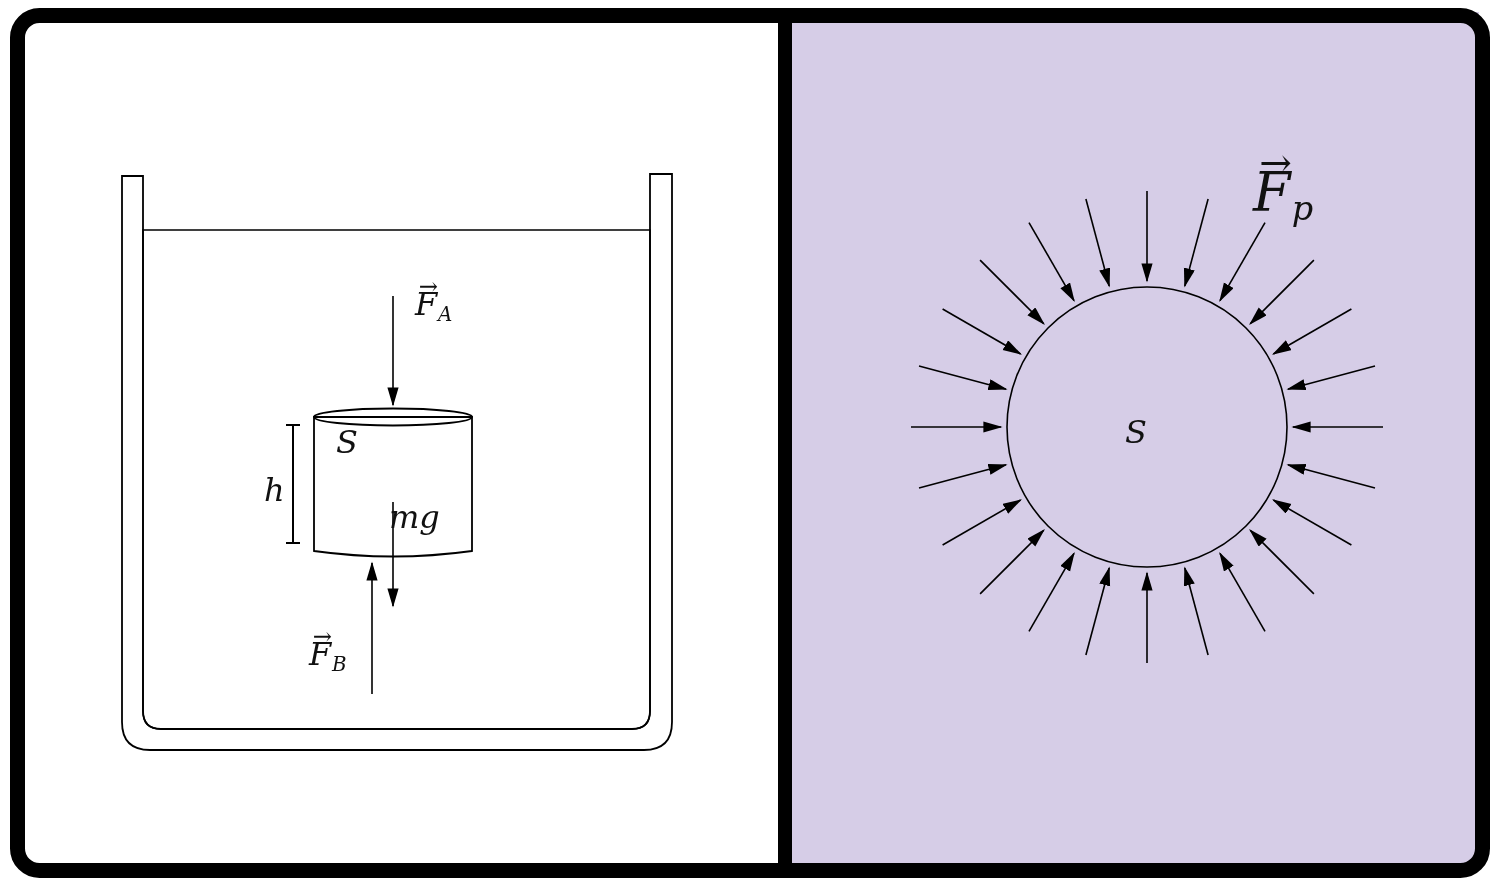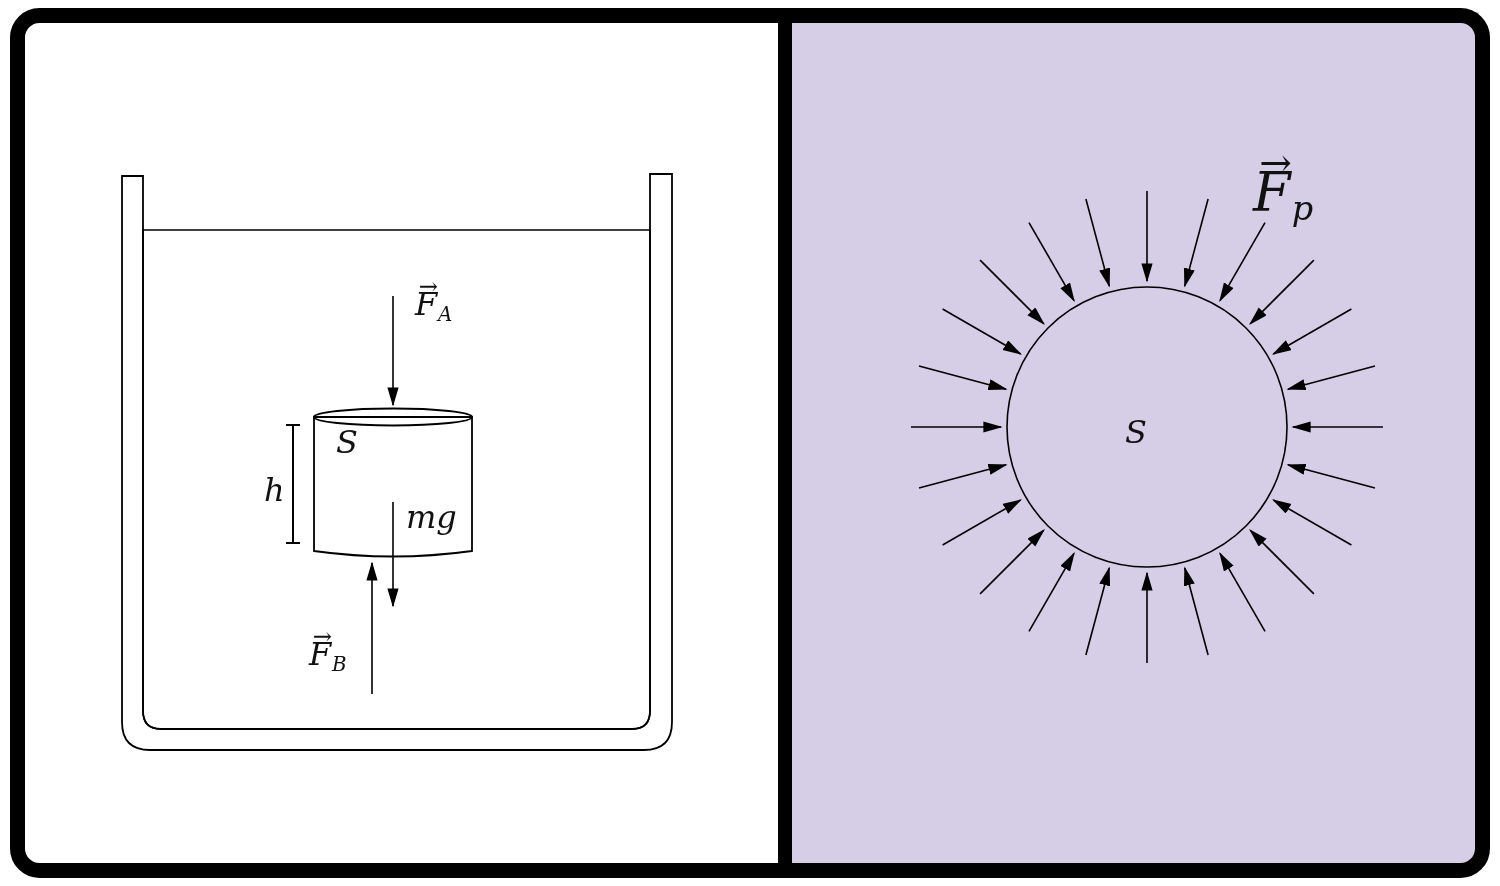--- a/index.html
+++ b/index.html
@@ -102,21 +102,21 @@
   </svg>
 
   <span class="math fs32" style="left:415px;top:288px;">
     <span class="vec"><span class="vec-mark">→</span><span>F</span></span><span class="sub">A</span>
   </span>
 
   <span class="math fs32" style="left:336px;top:426px;">S</span>
 
   <span class="math fs32" style="left:264px;top:474px;">h</span>
 
-  <span class="math fs32" style="left:406px;top:501px;">mg</span>
+  <span class="math fs32" style="left:389px;top:501px;">mg</span>
 
   <span class="math fs32" style="left:309px;top:638px;">
     <span class="vec"><span class="vec-mark">→</span><span>F</span></span><span class="sub">B</span>
   </span>
 
   <span class="math fs32" style="left:1125px;top:416px;">S</span>
 
   <span class="math fs54" style="left:1253px;top:166px;">
     <span class="vec"><span class="vec-mark">→</span><span>F</span></span><span class="sub">p</span>
   </span>

